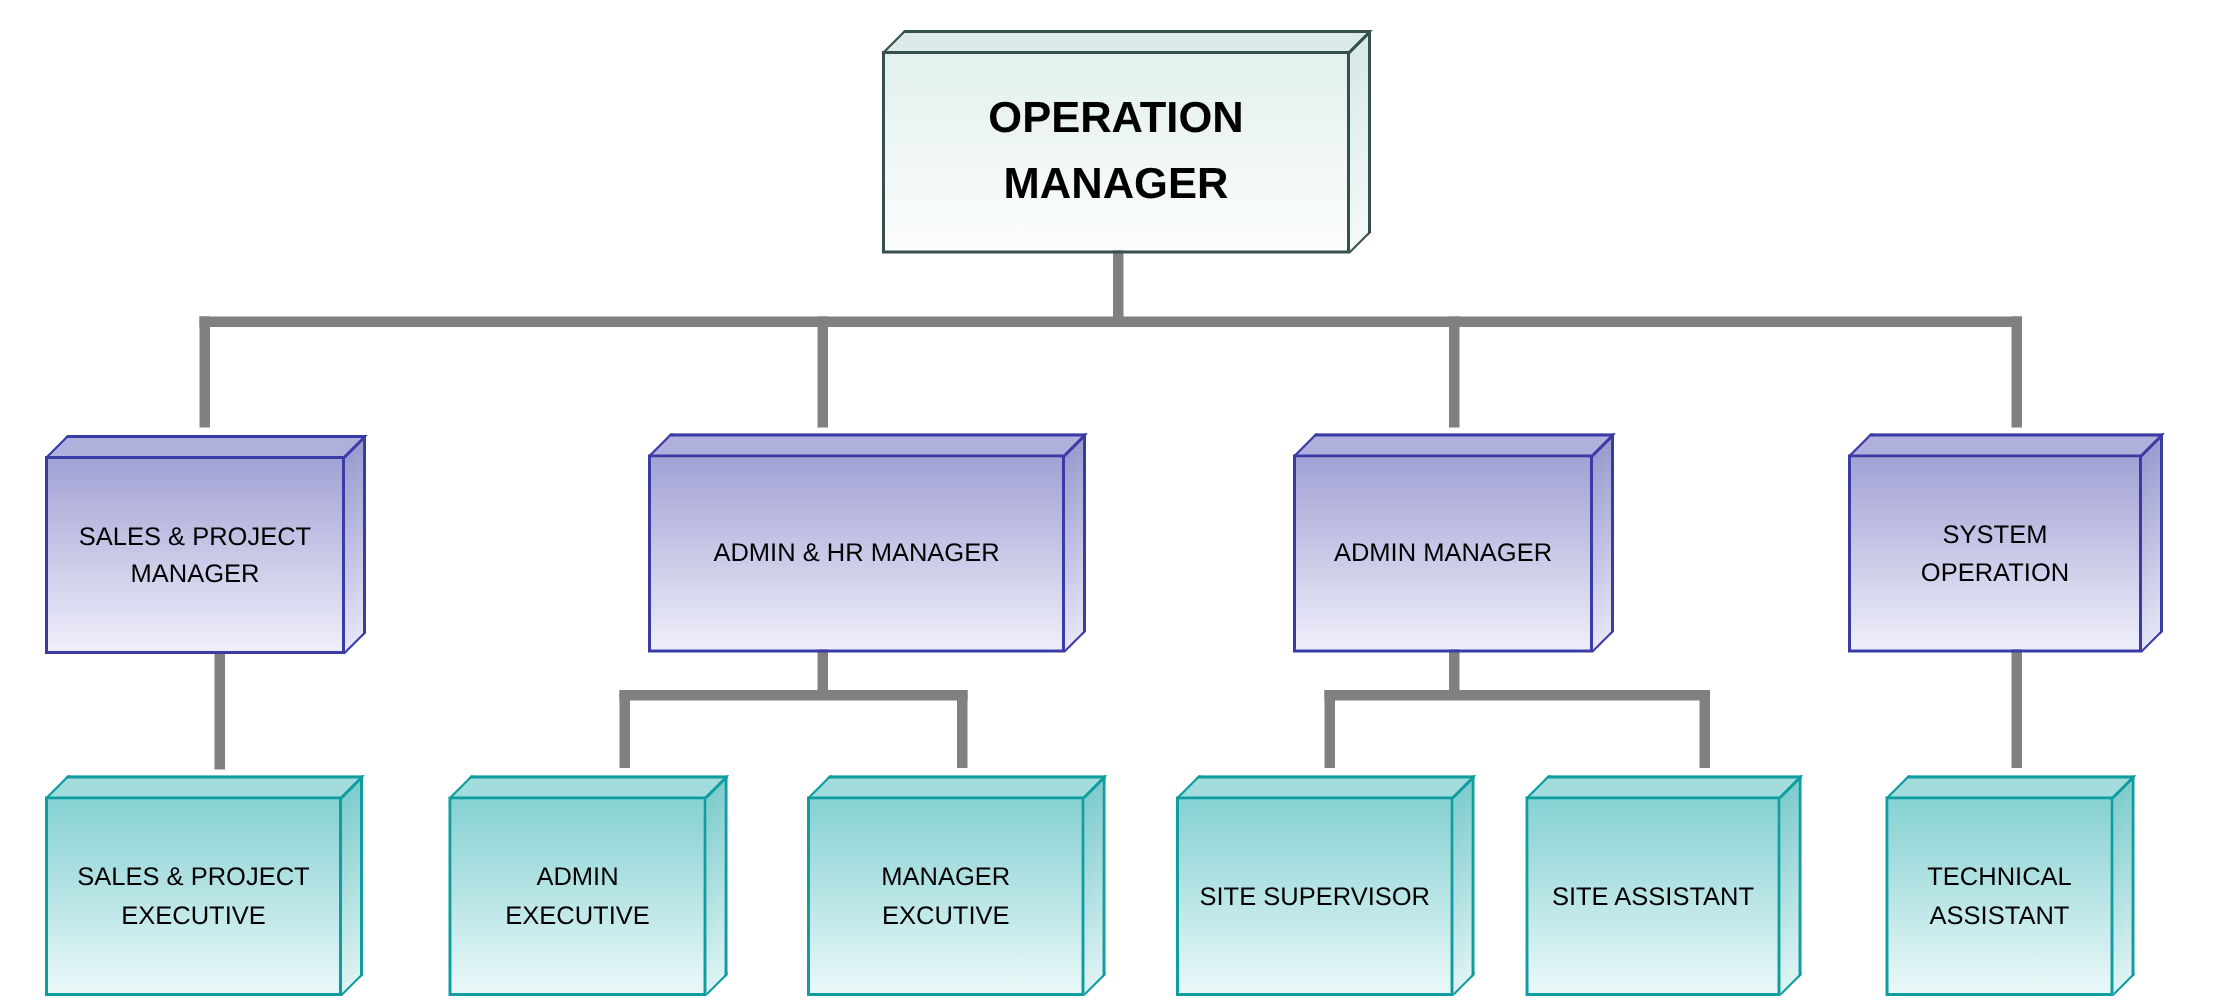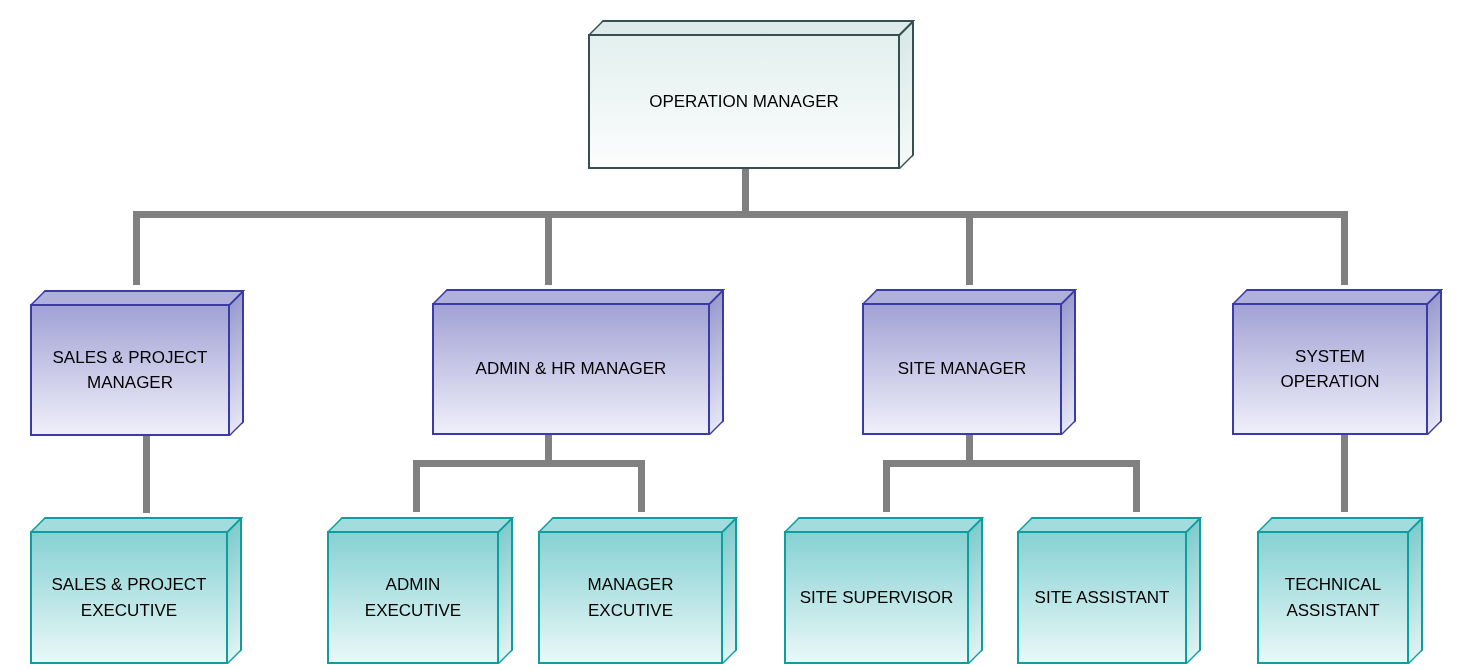--- a/index.html
+++ b/index.html
@@ -38,21 +38,21 @@
   }
 
   .node.lv1 { --bc:#35504f; --ft:#e2f0ee; --fb:#fcfdfd; --tf:#dcebe9; --st:#d8e9e7; --sb:#f4f9f8; }
   .node.lv2 { --bc:#3b3ba6; --ft:#a2a2d5; --fb:#efeffa; --tf:#b0b0dd; --st:#9a9ccf; --sb:#e5e5f5; }
   .node.lv3 { --bc:#0f9d9f; --ft:#86d1d3; --fb:#eaf8f8; --tf:#a3dcdd; --st:#7fccce; --sb:#def3f3; }
 
   .label {
     font-size: 17px; line-height: 1.5; color: #000;
     padding: 0 10px;
   }
-  .node.lv1 .label { font-weight: 400; font-size: 17px; }
+  .node.lv1 .label { font-weight: 700; font-size: 29px; }
 </style>
 </head>
 <body>
 
 <div id="stage">
 
   <div class="conn" style="left:742px;  top:154px; width:7px;    height:61px;"></div>
   <div class="conn" style="left:133px;  top:211px; width:1215px; height:7px;"></div>
   <div class="conn" style="left:133px;  top:211px; width:7px;    height:74px;"></div>
   <div class="conn" style="left:545px;  top:211px; width:7px;    height:74px;"></div>
@@ -94,41 +94,41 @@
     <div class="face sidef"></div>
     <div class="face front">
       <div class="label">ADMIN &amp; HR MANAGER</div>
     </div>
   </div>
 
   <div class="node lv2" style="left:862px; top:289px; width:200px; height:132px;">
     <div class="face topf"></div>
     <div class="face sidef"></div>
     <div class="face front">
-      <div class="label">SITE MANAGER</div>
+      <div class="label">ADMIN MANAGER</div>
     </div>
   </div>
 
   <div class="node lv2" style="left:1232px; top:289px; width:196px; height:132px;">
     <div class="face topf"></div>
     <div class="face sidef"></div>
     <div class="face front">
       <div class="label">SYSTEM OPERATION</div>
     </div>
   </div>
 
   <div class="node lv3" style="left:30px; top:517px; width:198px; height:133px;">
     <div class="face topf"></div>
     <div class="face sidef"></div>
     <div class="face front">
       <div class="label">SALES &amp; PROJECT EXECUTIVE</div>
     </div>
   </div>
 
-  <div class="node lv3" style="left:299px; top:517px; width:172px; height:133px;margin-left:28px;">
+  <div class="node lv3" style="left:299px; top:517px; width:172px; height:133px;">
     <div class="face topf"></div>
     <div class="face sidef"></div>
     <div class="face front">
       <div class="label">ADMIN EXECUTIVE</div>
     </div>
   </div>
 
   <div class="node lv3" style="left:538px; top:517px; width:185px; height:133px;">
     <div class="face topf"></div>
     <div class="face sidef"></div>

